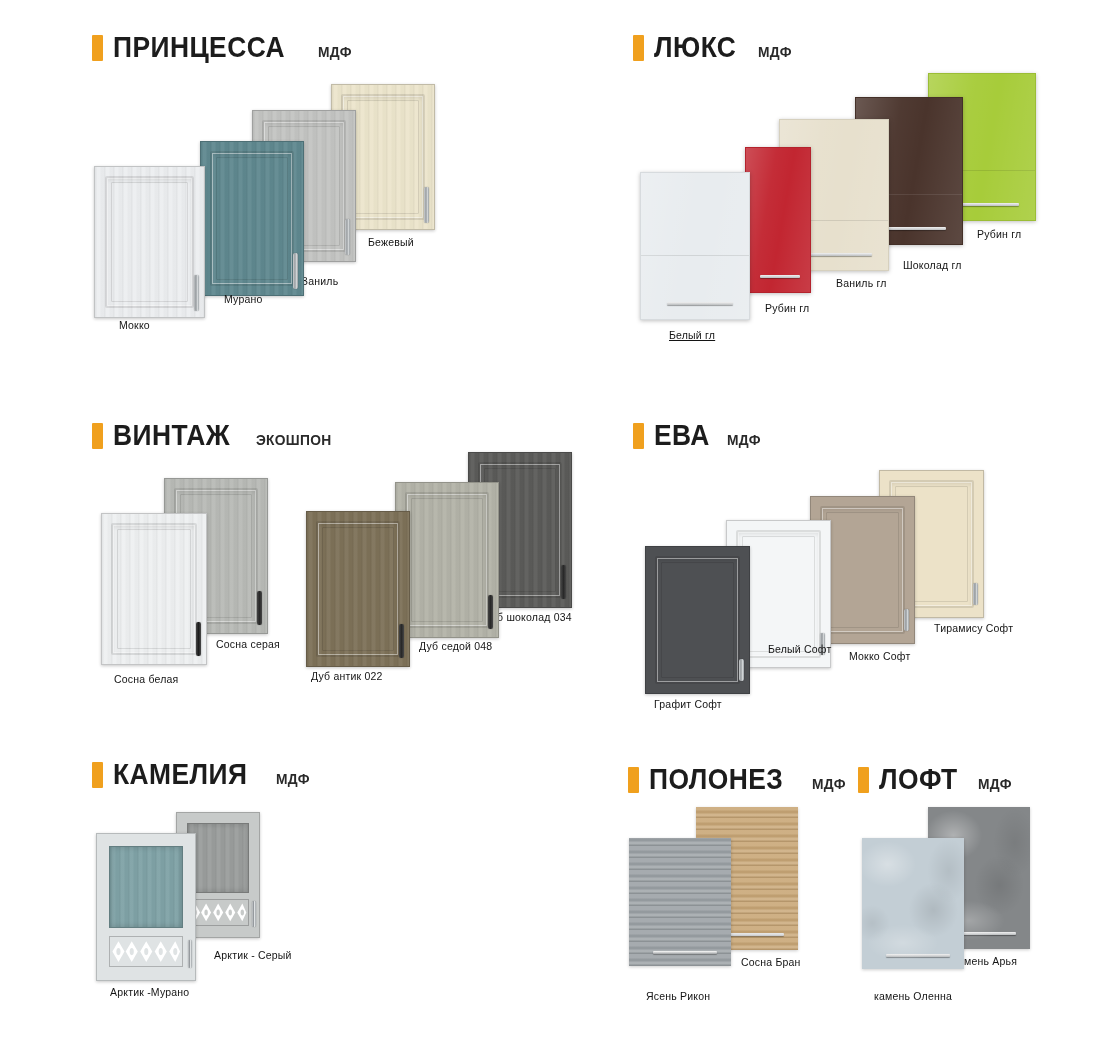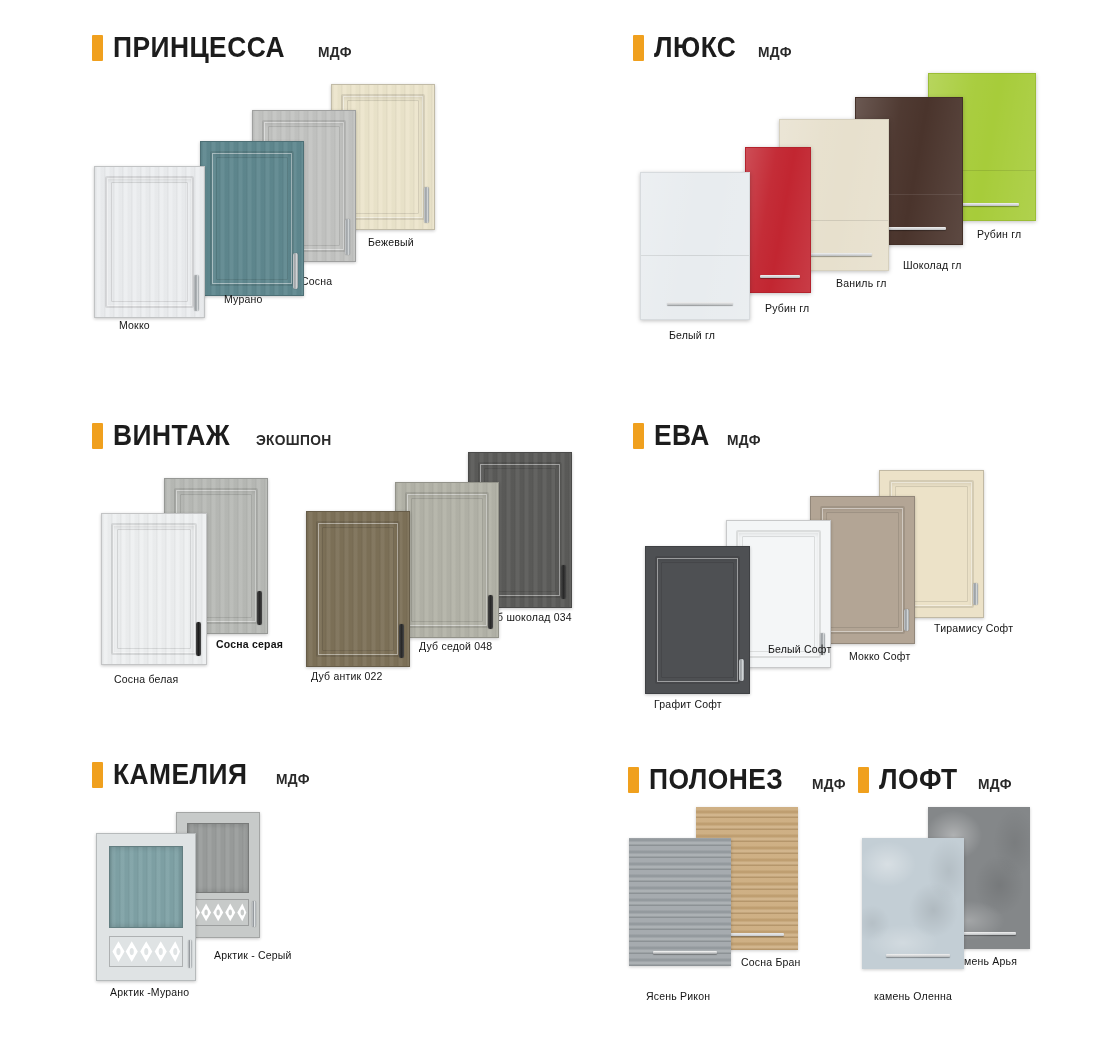--- a/index.html
+++ b/index.html
@@ -143,21 +143,21 @@
     <div class="h-vert" style="right:5px;bottom:6px;height:36px;"></div>
   </div>
   <div class="lbl" style="left:368px;top:236px;">Бежевый</div>
 
   <div class="door framed grain-v" style="left:252px;top:110px;width:104px;height:152px;background:#c3c4c2;">
     <div class="inner">
         <div class="inner2"></div>
       </div>
     <div class="h-vert" style="right:5px;bottom:6px;height:36px;"></div>
   </div>
-  <div class="lbl" style="left:301px;top:275px;">Сосна</div>
+  <div class="lbl" style="left:301px;top:275px;">Ваниль</div>
 
   <div class="door framed grain-v" style="left:200px;top:141px;width:104px;height:155px;background:#5f888f;">
     <div class="inner">
         <div class="inner2"></div>
       </div>
     <div class="h-vert" style="right:5px;bottom:6px;height:36px;"></div>
   </div>
   <div class="lbl" style="left:224px;top:293px;">Мурано</div>
 
   <div class="door framed grain-v" style="left:94px;top:166px;width:111px;height:152px;background:#eceef0;">
@@ -196,21 +196,21 @@
 
   <div class="door gloss" style="left:745px;top:147px;width:66px;height:146px;background:#c22631;">
     <div class="h-horz" style="left:14px;right:10px;bottom:14px;"></div>
   </div>
   <div class="lbl" style="left:765px;top:302px;">Рубин гл</div>
 
   <div class="door gloss" style="left:640px;top:172px;width:110px;height:148px;background:#e8ecef;">
     <div class="seam" style="top:82px;"></div>
     <div class="h-horz" style="left:26px;right:16px;bottom:14px;"></div>
   </div>
-  <div class="lbl" style="left:669px;top:329px;">Белый гл</div>
+  <div class="lbl" style="left:669px;top:329px;text-decoration:underline;">Белый гл</div>
 
   <div class="section" style="left:92px;top:418px;">
     <div class="sec-head">
       <span class="sec-bar"></span>
       <span class="sec-title">ВИНТАЖ</span>
       <span class="sec-sub">ЭКОШПОН</span>
     </div>
   </div>
 
   <div class="door framed grain-v" style="left:468px;top:452px;width:104px;height:156px;background:#5b5b59;">
@@ -236,21 +236,21 @@
     <div class="h-vert dark" style="right:5px;bottom:8px;height:34px;"></div>
   </div>
   <div class="lbl" style="left:311px;top:670px;">Дуб антик 022</div>
 
   <div class="door framed grain-v" style="left:164px;top:478px;width:104px;height:156px;background:#b8bab6;">
     <div class="inner">
         <div class="inner2"></div>
       </div>
     <div class="h-vert dark" style="right:5px;bottom:8px;height:34px;"></div>
   </div>
-  <div class="lbl" style="left:216px;top:638px;font-weight:bold;">Сосна серая</div>
+  <div class="lbl" style="left:216px;top:638px;">Сосна серая</div>
 
   <div class="door framed grain-v" style="left:101px;top:513px;width:106px;height:152px;background:#eef0f1;">
     <div class="inner">
         <div class="inner2"></div>
       </div>
     <div class="h-vert dark" style="right:5px;bottom:8px;height:34px;"></div>
   </div>
   <div class="lbl" style="left:114px;top:673px;">Сосна белая</div>
 
   <div class="section" style="left:633px;top:418px;">

